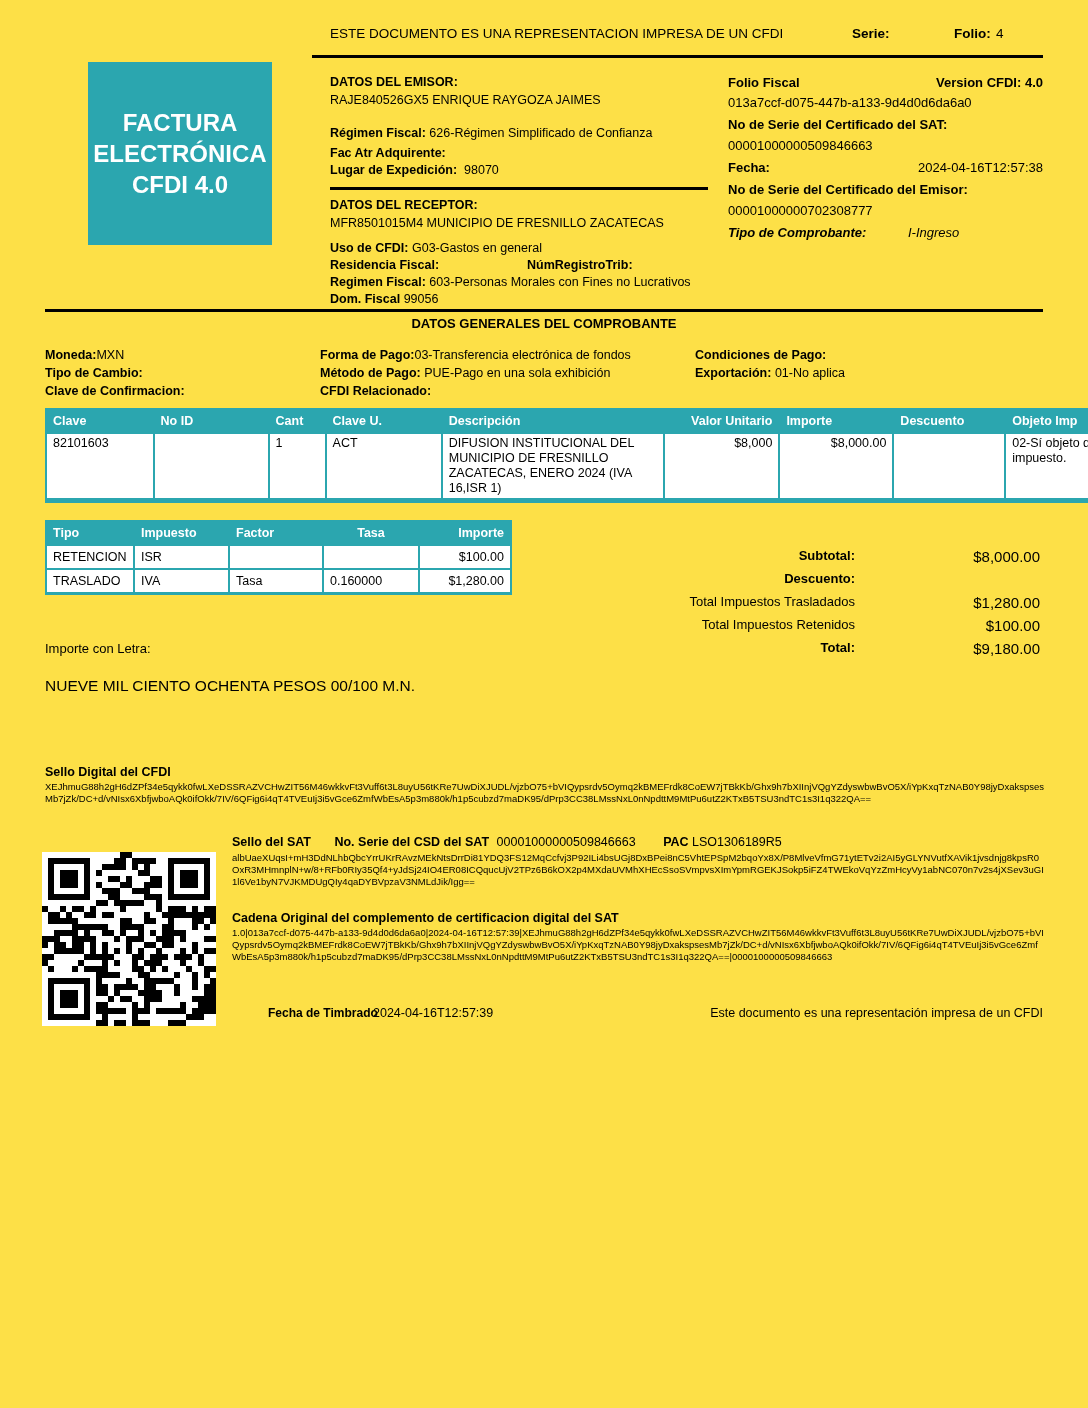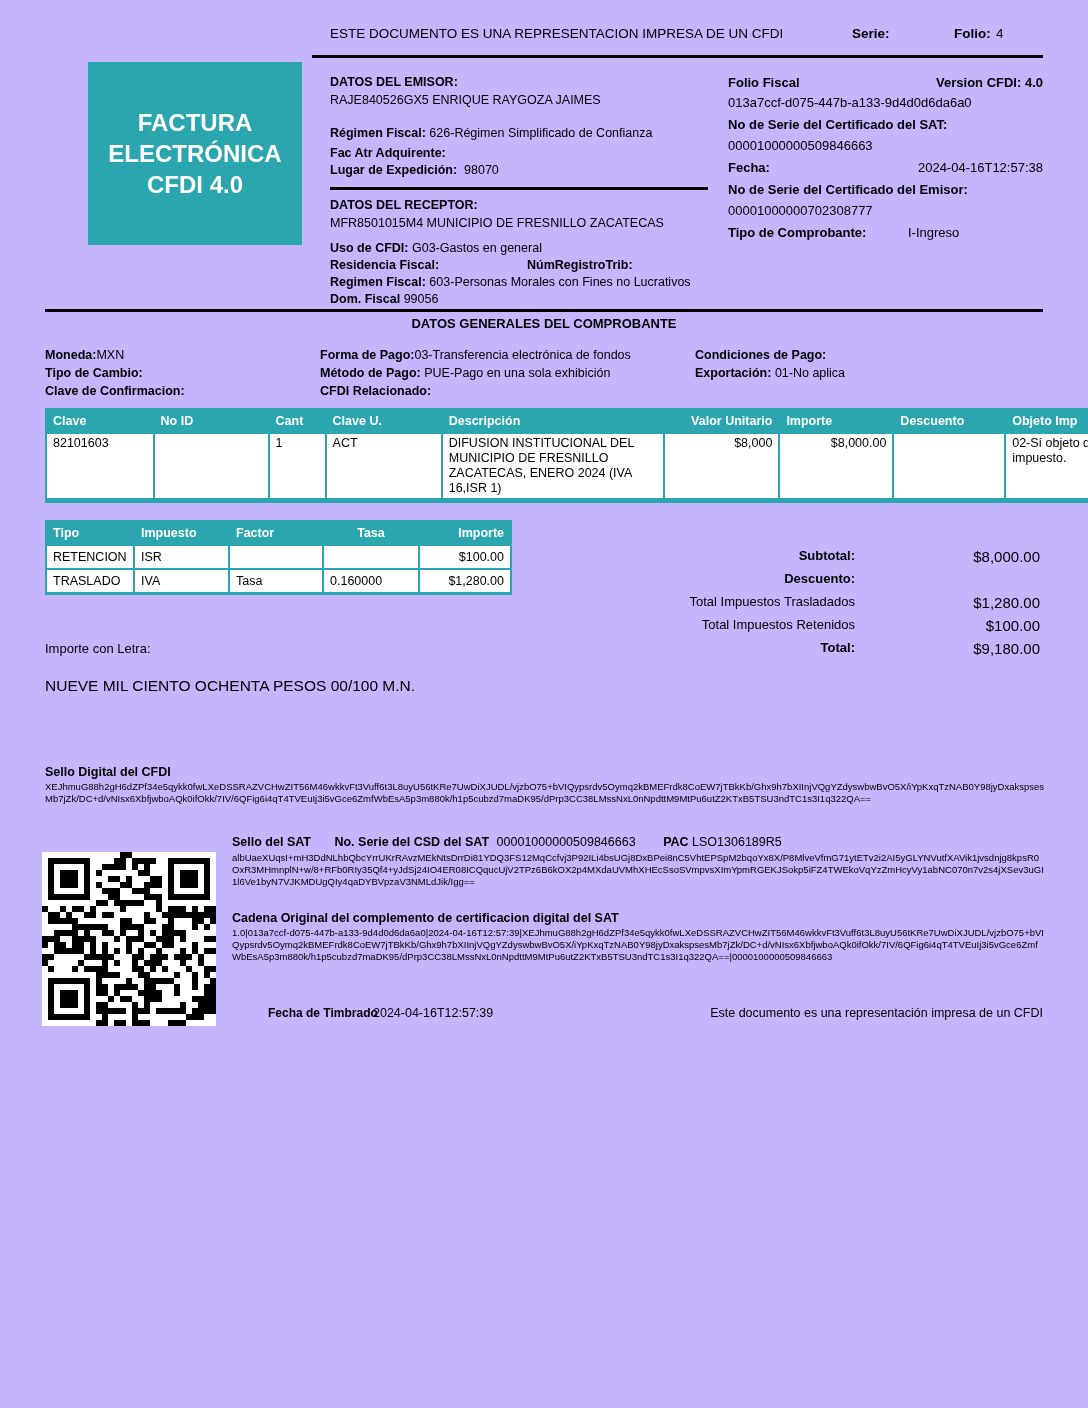--- a/index.html
+++ b/index.html
@@ -1,27 +1,27 @@
 <!DOCTYPE html>
 <html style="--teal: #2BA6AF;"><head>
 <meta charset="utf-8">
 <style>
   * { margin:0; padding:0; box-sizing:border-box; }
   html,body { background:#fff; }
   body { font-family:"Liberation Sans", sans-serif; color:#000; }
-  .page { position:relative; width:1088px; height:1408px; background:#c4b5fd; overflow:hidden; }
+  .page { position:relative; width:1088px; height:1408px; background:#fde047; overflow:hidden; }
   .abs { position:absolute; }
   .b { font-weight:bold; }
   .rule { position:absolute; background:#000; height:3px; }
   .teal-bg { background:var(--teal); }
   .ta-r { text-align:right; }
   .ta-c { text-align:center; }
 
   
-  .banner { position:absolute; left:88px; top:62px; width:214px; height:183px;
+  .banner { position:absolute; left:88px; top:62px; width:184px; height:183px;
             color:#fff; display:flex; flex-direction:column; justify-content:center;
             text-align:center; font-weight:bold; font-size:24px; line-height:31px; }
 
   
   .line { position:absolute; font-size:12.5px; white-space:nowrap; }
   .col-right-row { position:absolute; left:728px; width:315px; font-size:13px; white-space:nowrap; }
 
   
   table { border-collapse:collapse; table-layout:fixed; }
   .items-table { position:absolute; left:45px; top:408px; width:1072px; }
@@ -104,21 +104,21 @@
   </div>
   <div class="col-right-row" style="top:95px;">013a7ccf-d075-447b-a133-9d4d0d6da6a0</div>
   <div class="col-right-row b" style="top:117px;">No de Serie del Certificado del SAT:</div>
   <div class="col-right-row" style="top:138px;">00001000000509846663</div>
   <div class="col-right-row" style="top:160px; display:flex; justify-content:space-between;">
     <span class="b">Fecha:</span>
     <span>2024-04-16T12:57:38</span>
   </div>
   <div class="col-right-row b" style="top:182px;">No de Serie del Certificado del Emisor:</div>
   <div class="col-right-row" style="top:203px;">00001000000702308777</div>
-  <div class="col-right-row" style="top:225px;">
+  <div class="col-right-row" style="top:225px;font-style:italic;">
     <span class="b">Tipo de Comprobante:</span>
     <span class="abs" style="left:180px;">I-Ingreso</span>
   </div>
 
   <div class="rule" style="left:45px; top:309px; width:998px;"></div>
   <div class="abs b ta-c" style="left:45px; top:316px; width:998px; font-size:13px;">DATOS GENERALES DEL COMPROBANTE</div>
 
   <div class="line" style="left:45px; top:348px;">
     <span class="b">Moneda:</span><span>MXN</span>
   </div>

